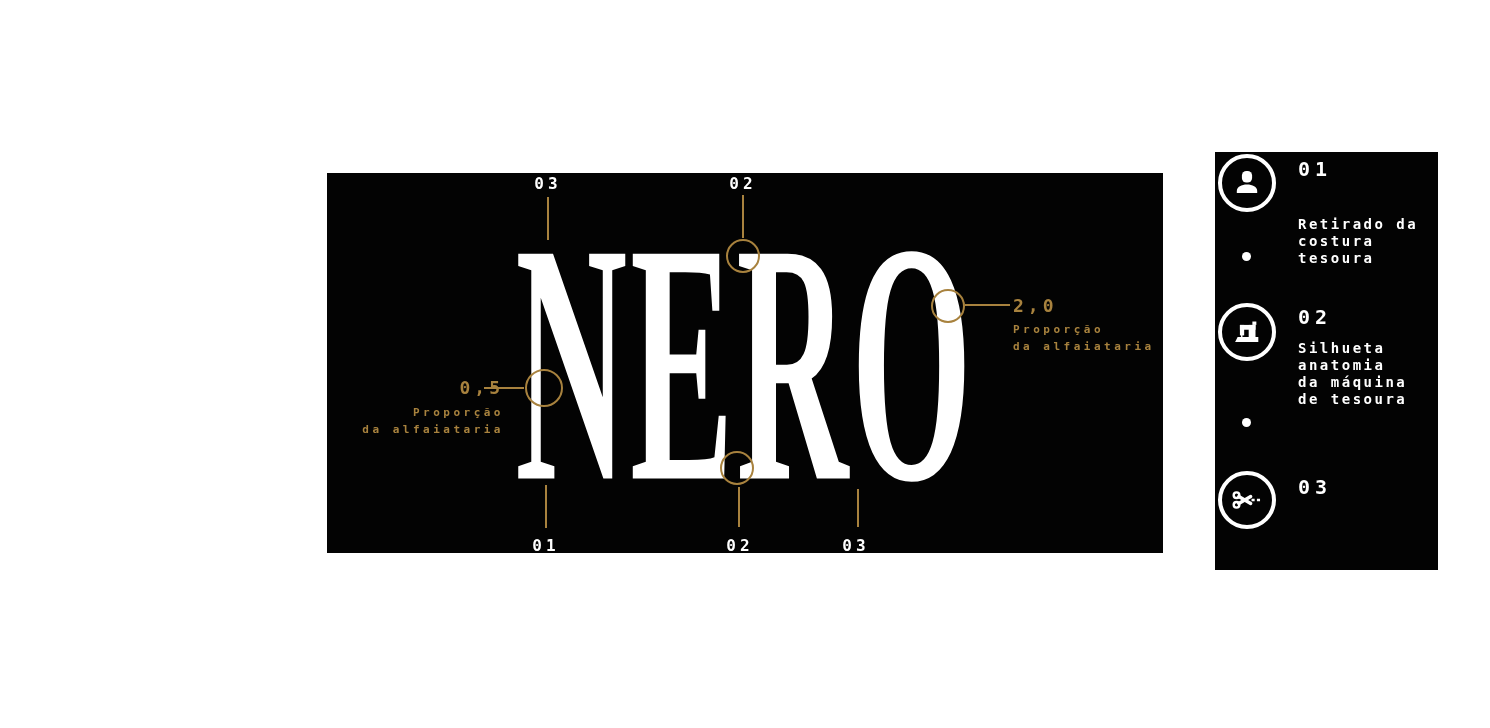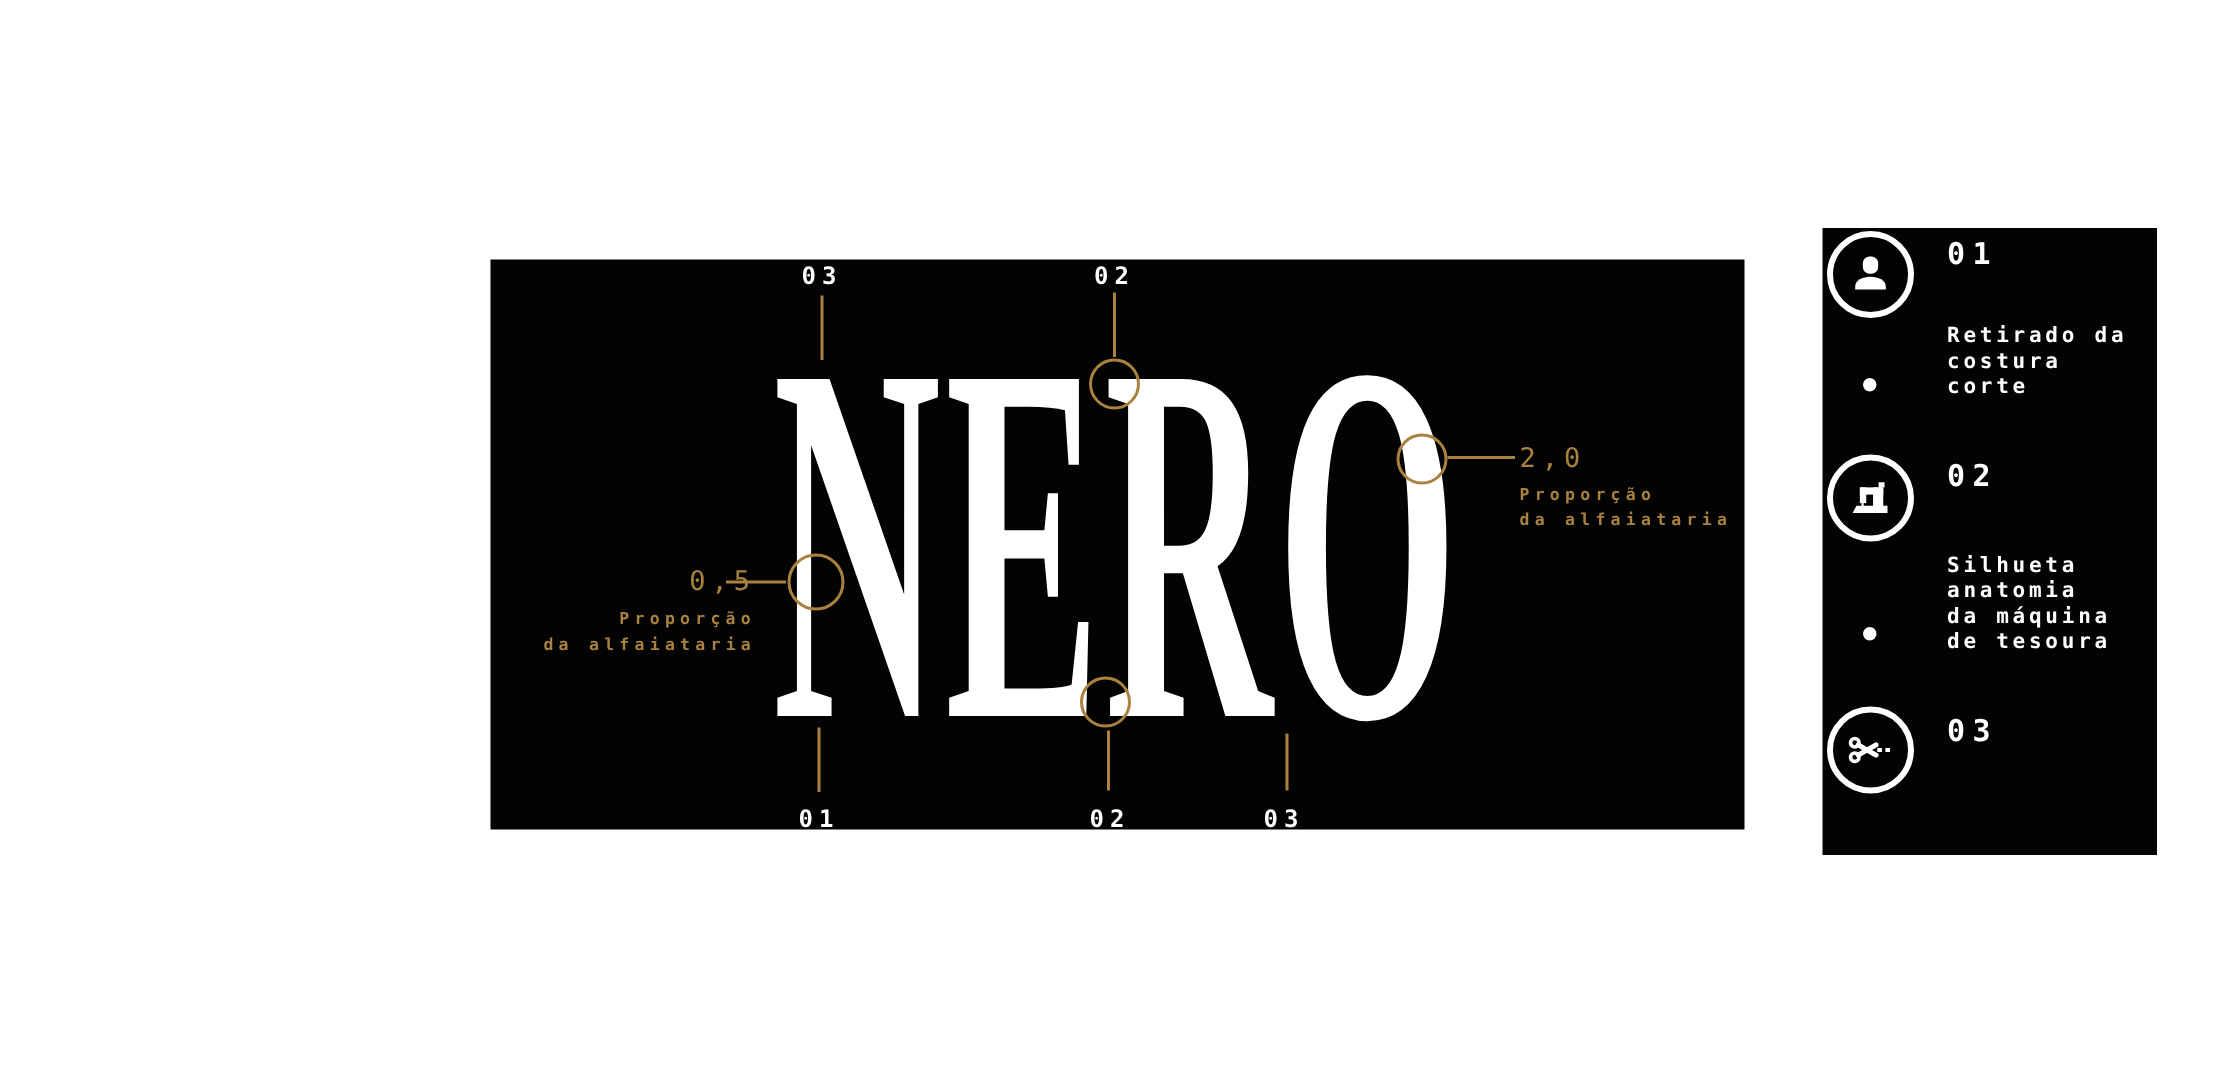--- a/index.html
+++ b/index.html
@@ -27,21 +27,21 @@
     color:#ffffff;font-weight:700;font-size:16px;letter-spacing:4px;
     transform:translateX(-50%);white-space:nowrap;z-index:3;
   }
   .vline{width:2px;background:#a8823e;z-index:3;}
   .hline{height:2px;background:#a8823e;z-index:3;}
   .ring{
     border:2px solid #a8823e;border-radius:50%;
     background:transparent;box-sizing:border-box;z-index:3;
   }
   .callout{z-index:3;color:#a8823e;white-space:nowrap;}
-  .callout .val{font-weight:400;font-size:18px;letter-spacing:4px;line-height:20px;}
+  .callout .val{font-weight:700;font-size:18px;letter-spacing:4px;line-height:20px;}
   .callout .cap{font-weight:700;font-size:11px;letter-spacing:3.5px;line-height:17px;}
 
   
   .sidebar{
     left:1215px;top:152px;width:223px;height:418px;
     background:#030303;overflow:hidden;
   }
   .legend-icon{
     width:58px;height:58px;border:4px solid #ffffff;border-radius:50%;
     box-sizing:border-box;display:flex;align-items:center;justify-content:center;
@@ -105,39 +105,39 @@
       <svg viewBox="0 0 24 24" fill="#ffffff" xmlns="http://www.w3.org/2000/svg">
         <rect x="8.4" y="3.5" width="7.2" height="8.2" rx="3.2"></rect>
         <path d="M4.8 19 v-1.4 c0-3 3.4-4.6 7.2-4.6 s7.2 1.6 7.2 4.6 V19 Z"></path>
       </svg>
     </span>
   </div>
   <div class="abs legend-num" style="left:83px;top:5px;">01</div>
   <div class="abs legend-lines" style="left:83px;top:36px;margin-top:28px;">
     <div>Retirado da</div>
     <div>costura</div>
-    <div>corte</div>
+    <div>tesoura</div>
   </div>
 
   <div class="abs legend-dot" style="left:27px;top:100px;"></div>
 
   <div class="abs legend-icon" style="left:3px;top:151px;">
     <span>
       <svg viewBox="0 0 24 24" fill="#ffffff" xmlns="http://www.w3.org/2000/svg">
         <rect x="7" y="7" width="11" height="3.4"></rect>
         <rect x="7" y="7" width="3" height="7.4"></rect>
         <rect x="13.2" y="7" width="4.8" height="9.4"></rect>
         <rect x="15.8" y="4.6" width="2.8" height="2.4"></rect>
         <path d="M5.4 15.6 H20 V19 H3.6 Z"></path>
         <rect x="7.8" y="13.2" width="1" height="2.6"></rect>
       </svg>
     </span>
   </div>
   <div class="abs legend-num" style="left:83px;top:153px;">02</div>
-  <div class="abs legend-lines" style="left:83px;top:188px;margin-top:29px;">
+  <div class="abs legend-lines" style="left:83px;top:188px;">
     <div>Silhueta</div>
     <div>anatomia</div>
     <div>da máquina</div>
     <div>de tesoura</div>
   </div>
 
   <div class="abs legend-dot" style="left:27px;top:266px;"></div>
 
   <div class="abs legend-icon" style="left:3px;top:319px;">
     <span>

